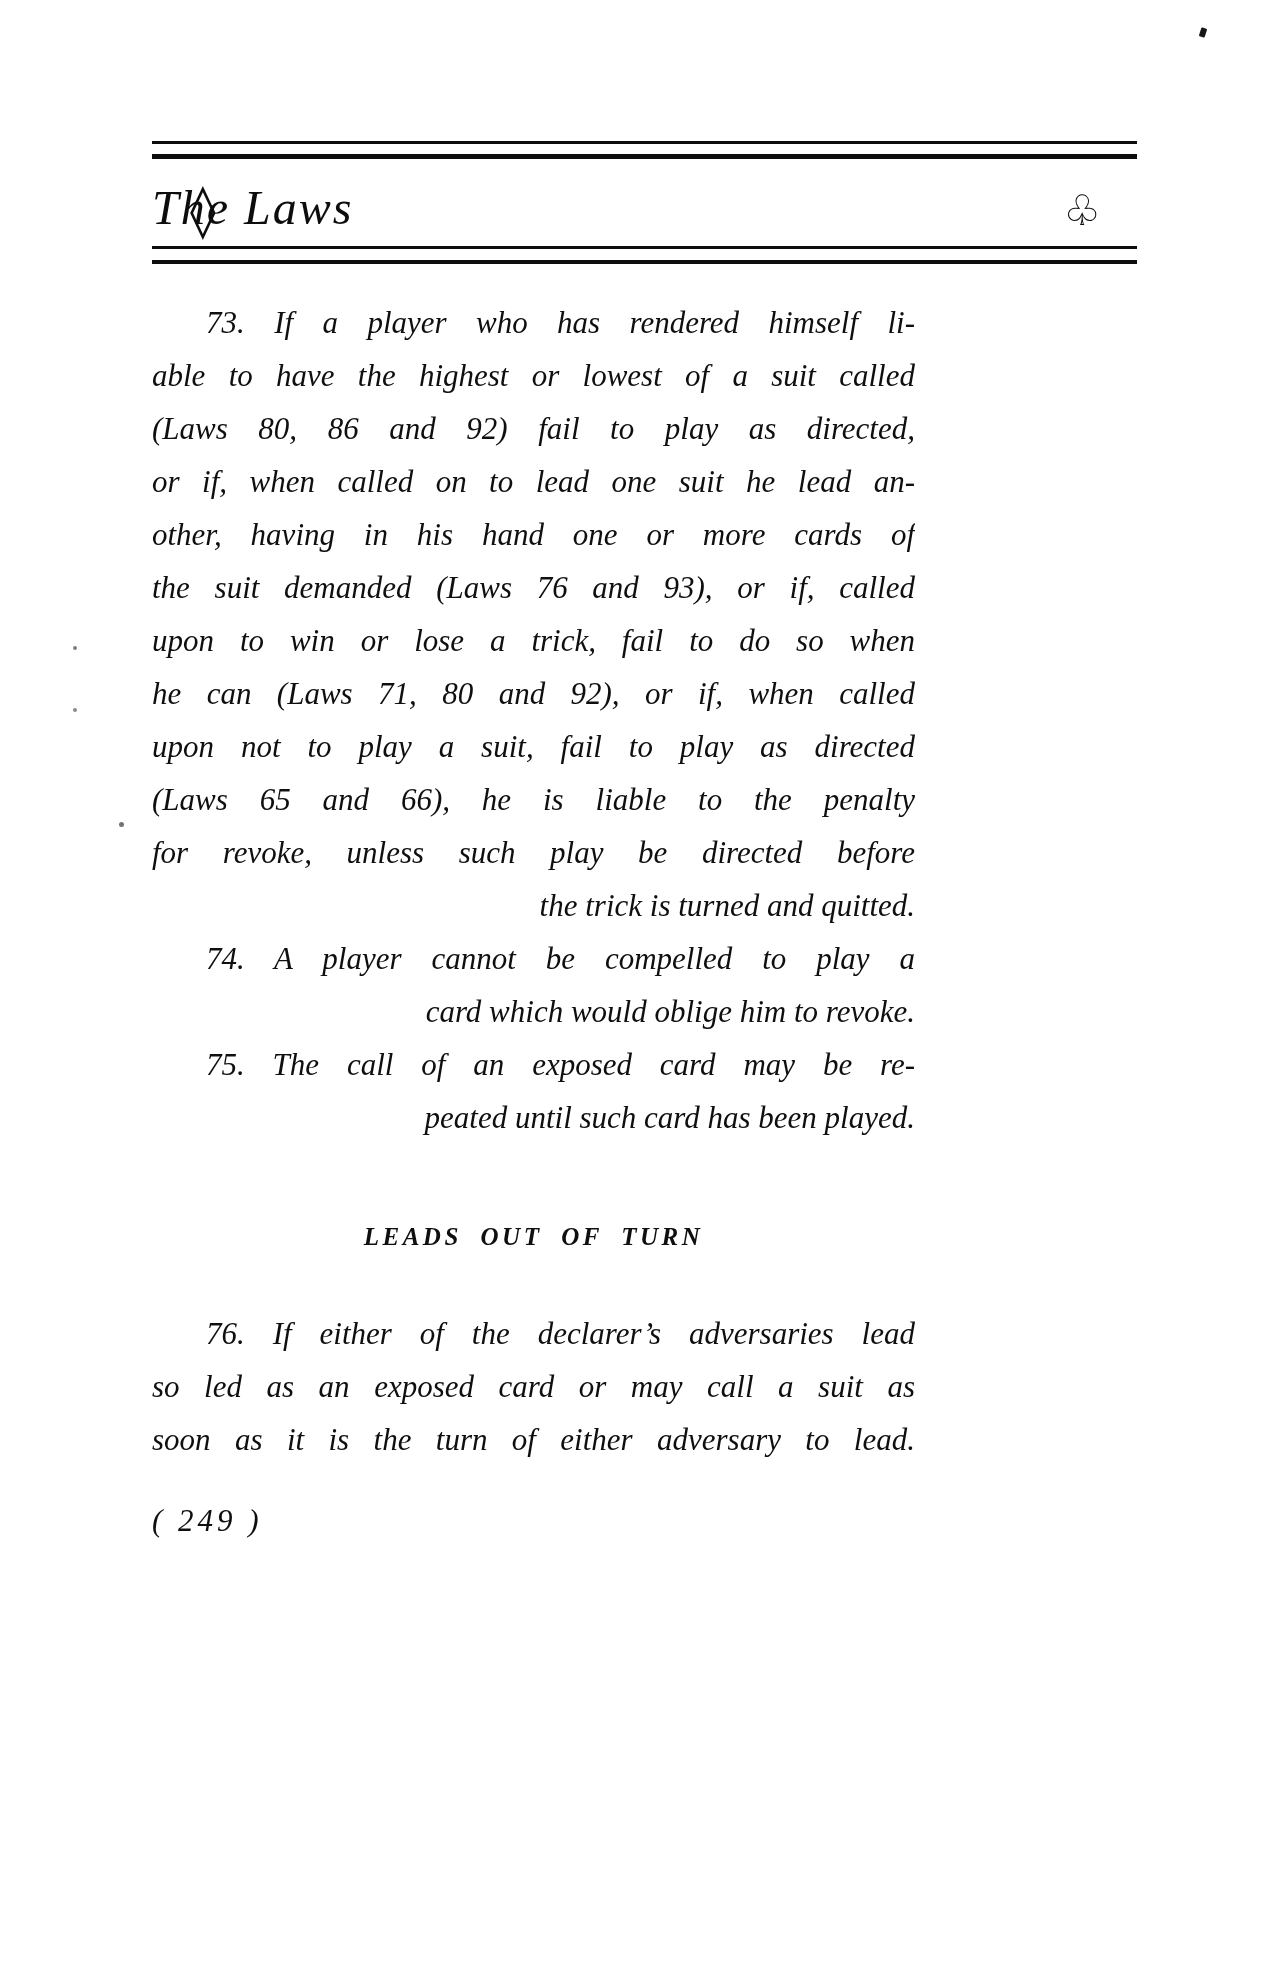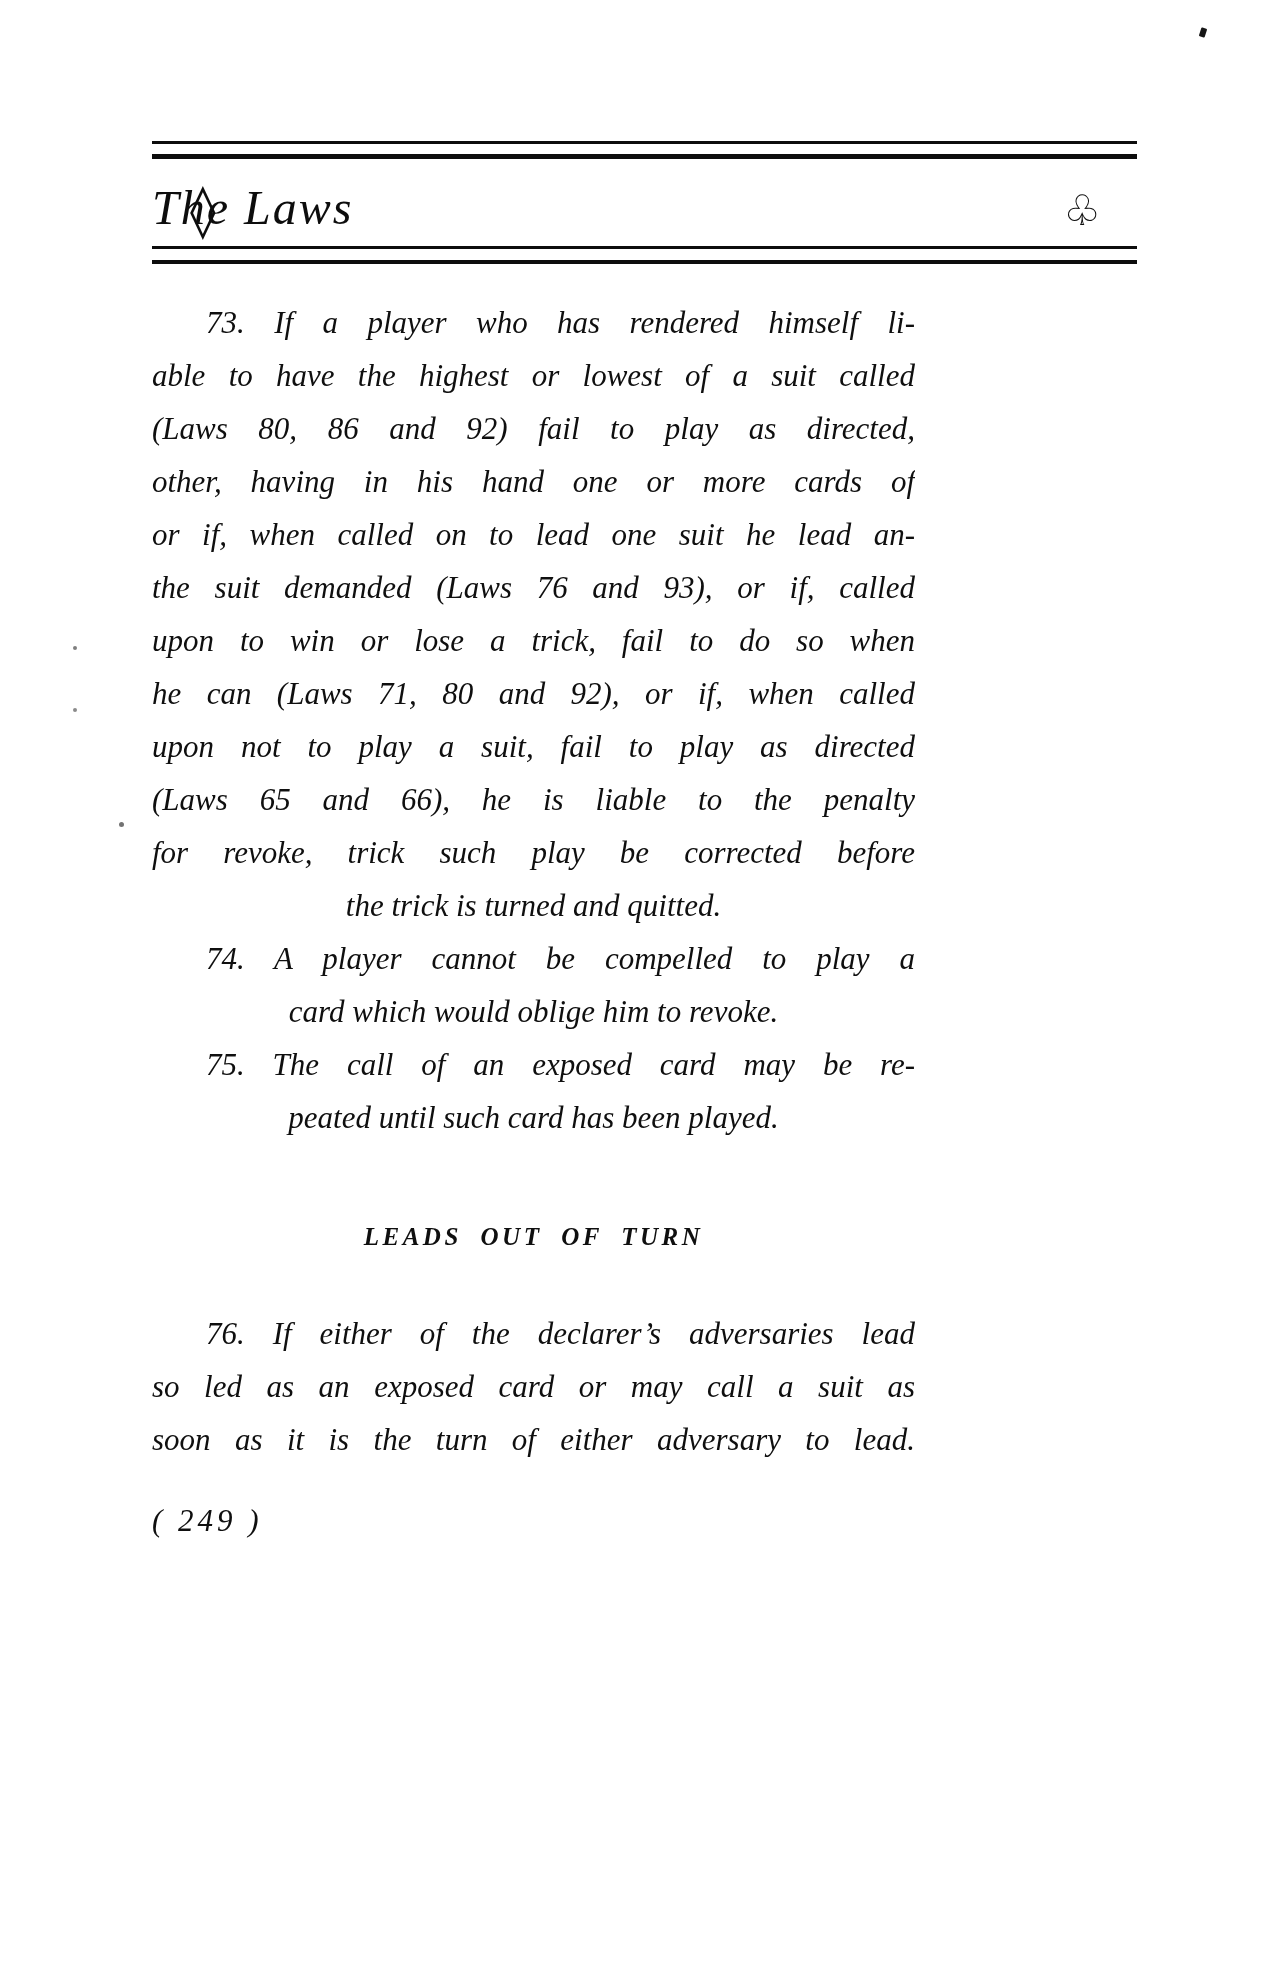--- a/index.html
+++ b/index.html
@@ -29,21 +29,21 @@
   #suit-right{position:absolute;right:36px;top:12px;font-size:42px;}
   .page-title{
     position:absolute;left:0;right:0;text-align:left;top:2px;
     font-style:italic;font-size:48px;letter-spacing:2px;color:#0d0d0d;
   }
   
   .textcol{
     position:absolute;left:152px;top:296px;width:763px;
     font-size:31px;line-height:53px;color:#0f0f0f;font-style:italic;
   }
-  .ln{height:53px;overflow:hidden;text-align:center;}
+  .ln{height:53px;overflow:hidden;text-align:right;}
   .ln.j{text-align:justify;}
   .ln.j::after{content:"";display:inline-block;width:100%;height:0;}
   .ln.ind{text-indent:54px;}
   .sec-heading{
     height:53px;margin-top:66px;margin-bottom:44px;
     text-align:center;font-weight:bold;font-size:25px;
     letter-spacing:3.5px;word-spacing:9px;line-height:53px;color:#0f0f0f;
   }
   .pageno{
     height:53px;margin-top:28px;text-align:left;
@@ -70,28 +70,28 @@
 
 <div class="rule" id="rule-c"></div>
 <div class="rule" id="rule-d"></div>
 
 <div class="textcol">
 
   <div>
     <div class="ln j ind">73. If a player who has rendered himself li-</div>
     <div class="ln j">able to have the highest or lowest of a suit called</div>
     <div class="ln j">(Laws 80, 86 and 92) fail to play as directed,</div>
+    <div class="ln j">or if, when called on to lead one suit he lead an-</div>
     <div class="ln j">other, having in his hand one or more cards of</div>
-    <div class="ln j">or if, when called on to lead one suit he lead an-</div>
     <div class="ln j">the suit demanded (Laws 76 and 93), or if, called</div>
     <div class="ln j">upon to win or lose a trick, fail to do so when</div>
     <div class="ln j">he can (Laws 71, 80 and 92), or if, when called</div>
     <div class="ln j">upon not to play a suit, fail to play as directed</div>
     <div class="ln j">(Laws 65 and 66), he is liable to the penalty</div>
-    <div class="ln j">for revoke, trick such play be corrected before</div>
+    <div class="ln j">for revoke, unless such play be directed before</div>
     <div class="ln">the trick is turned and quitted.</div>
   </div>
 
   <div>
     <div class="ln j ind">74. A player cannot be compelled to play a</div>
     <div class="ln">card which would oblige him to revoke.</div>
   </div>
 
   <div>
     <div class="ln j ind">75. The call of an exposed card may be re-</div>

